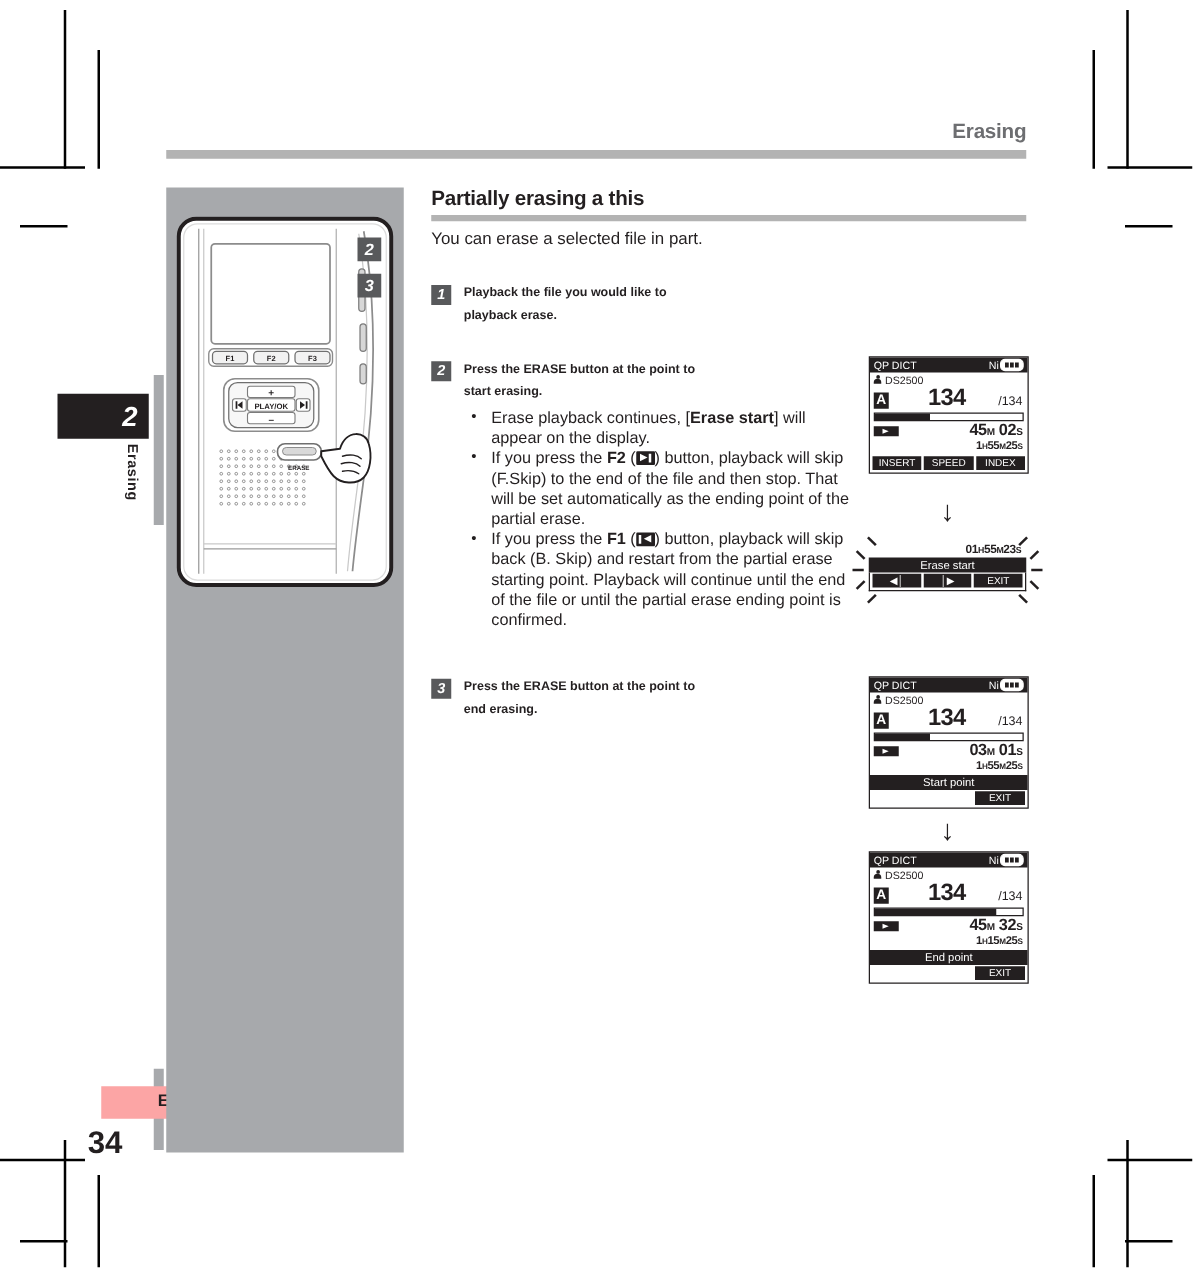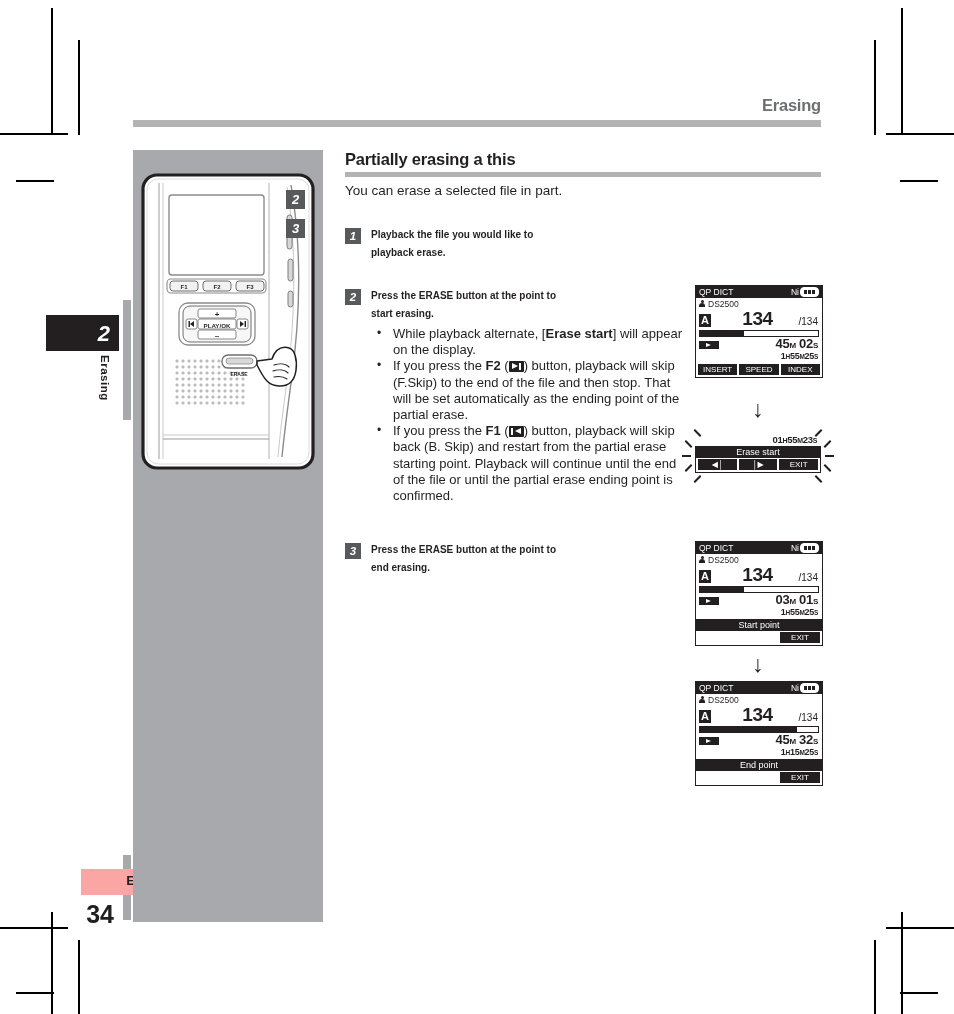--- a/index.html
+++ b/index.html
@@ -38,21 +38,21 @@
 
   
   #en-badge{
     position:absolute;left:46px;top:869px;width:73px;height:26px;background:#fca5a5;
     border-top-right-radius:13px;border-bottom-right-radius:13px;margin-left:35px;
   }
   #en-badge-label{
     position:absolute;right:9px;top:4px;font-weight:bold;font-size:13.5px;color:#231f20;
   }
   #page-number{
-    position:absolute;left:46px;top:900px;width:73px;text-align:right;
+    position:absolute;left:30px;top:900px;width:73px;text-align:right;
     font-weight:bold;font-size:25px;color:#231f20;padding-right:5px;box-sizing:border-box;
   }
 
   
   #illustration-panel{
     position:absolute;left:133px;top:150px;width:190px;height:772px;background:#a7a9ac;
   }
   #device{
     position:absolute;left:8px;top:23px;width:174px;height:297px;
   }
@@ -383,21 +383,21 @@
   </div>
 </div>
 
 <div class="step" style="top:287px;">
   <div class="step-badge">2</div>
   <div class="step-title">
     <span>Press the </span><span>ERASE</span><span> button at the point to</span><br>
     <span>start erasing.</span>
   </div>
   <ul class="bullets">
-    <li><span>While playback alternate, [</span><b>Erase start</b><span>] will appear on the display.</span></li>
+    <li><span>Erase playback continues, [</span><b>Erase start</b><span>] will appear on the display.</span></li>
     <li><span>If you press the </span><b>F2</b><span> (</span><span class="ibtn fwd"><span class="tri"></span><span class="bar"></span></span><span>) button, playback will skip (F.Skip) to the end of the file and then stop. That will be set automatically as the ending point of the partial erase.</span></li>
     <li><span>If you press the </span><b>F1</b><span> (</span><span class="ibtn bwd"><span class="tri"></span><span class="bar"></span></span><span>) button, playback will skip back (B. Skip) and restart from the partial erase starting point. Playback will continue until the end of the file or until the partial erase ending point is confirmed.</span></li>
   </ul>
 </div>
 
 <div class="step" style="top:541px;">
   <div class="step-badge">3</div>
   <div class="step-title">
     <span>Press the </span><span>ERASE</span><span> button at the point to</span><br>
     <span>end erasing.</span>

